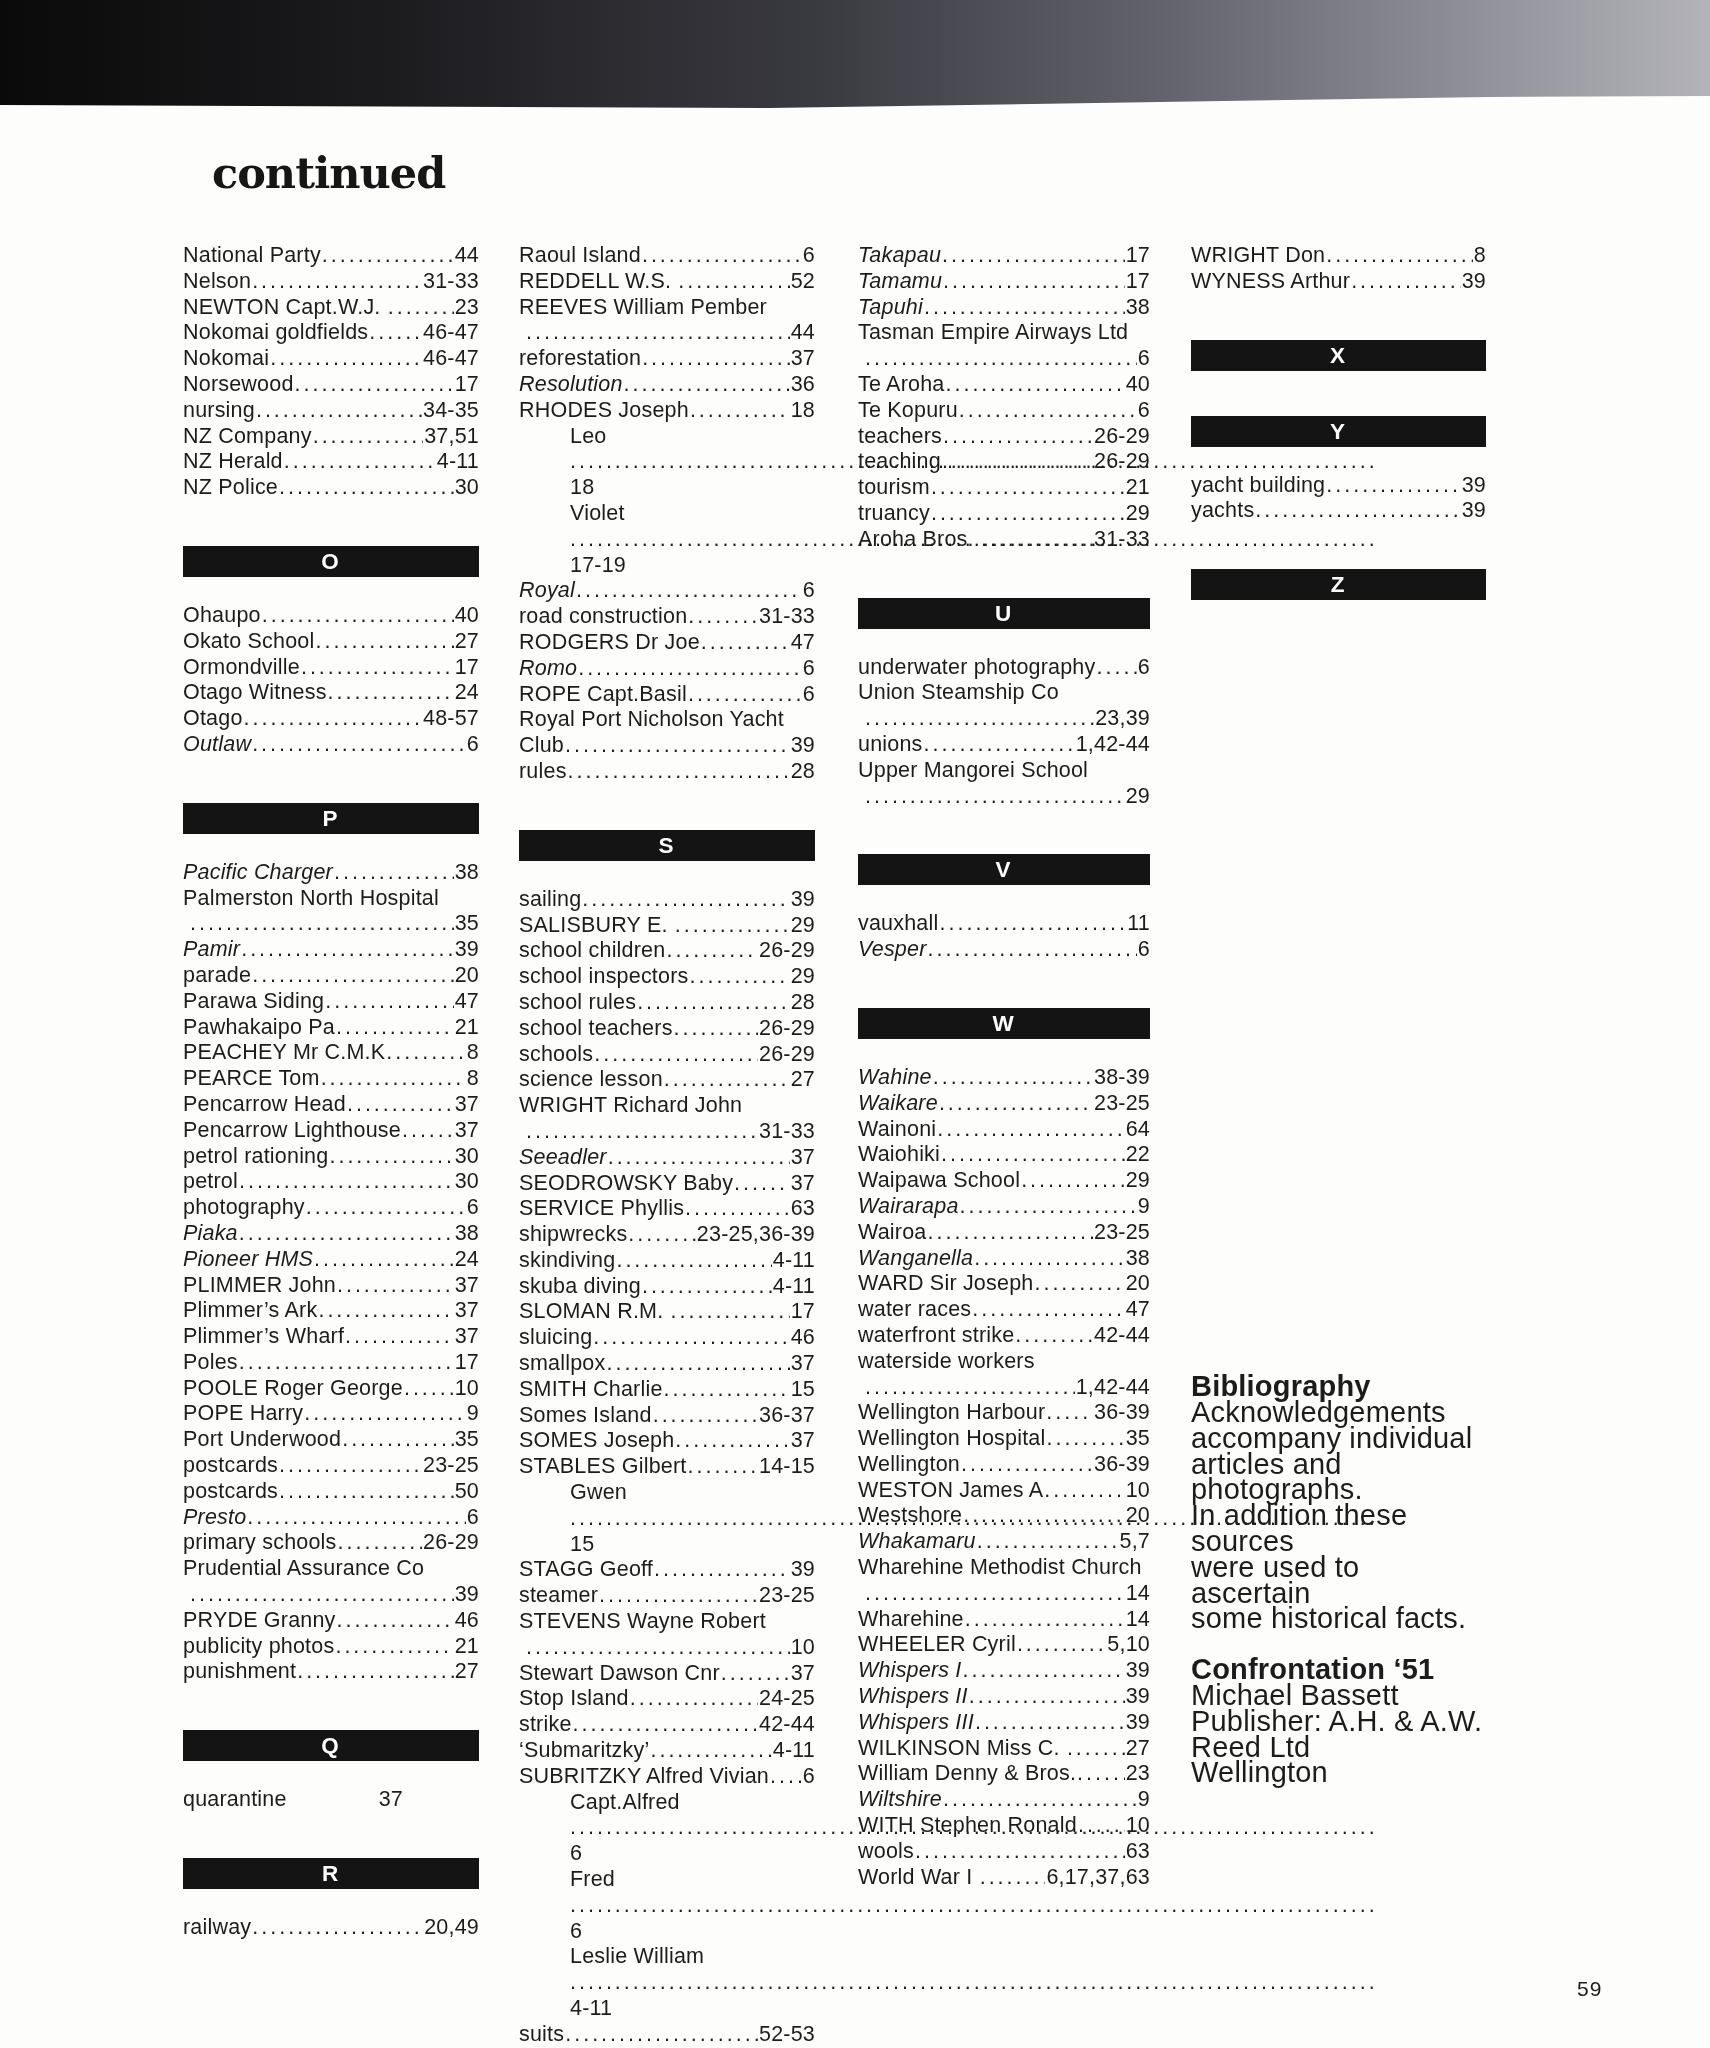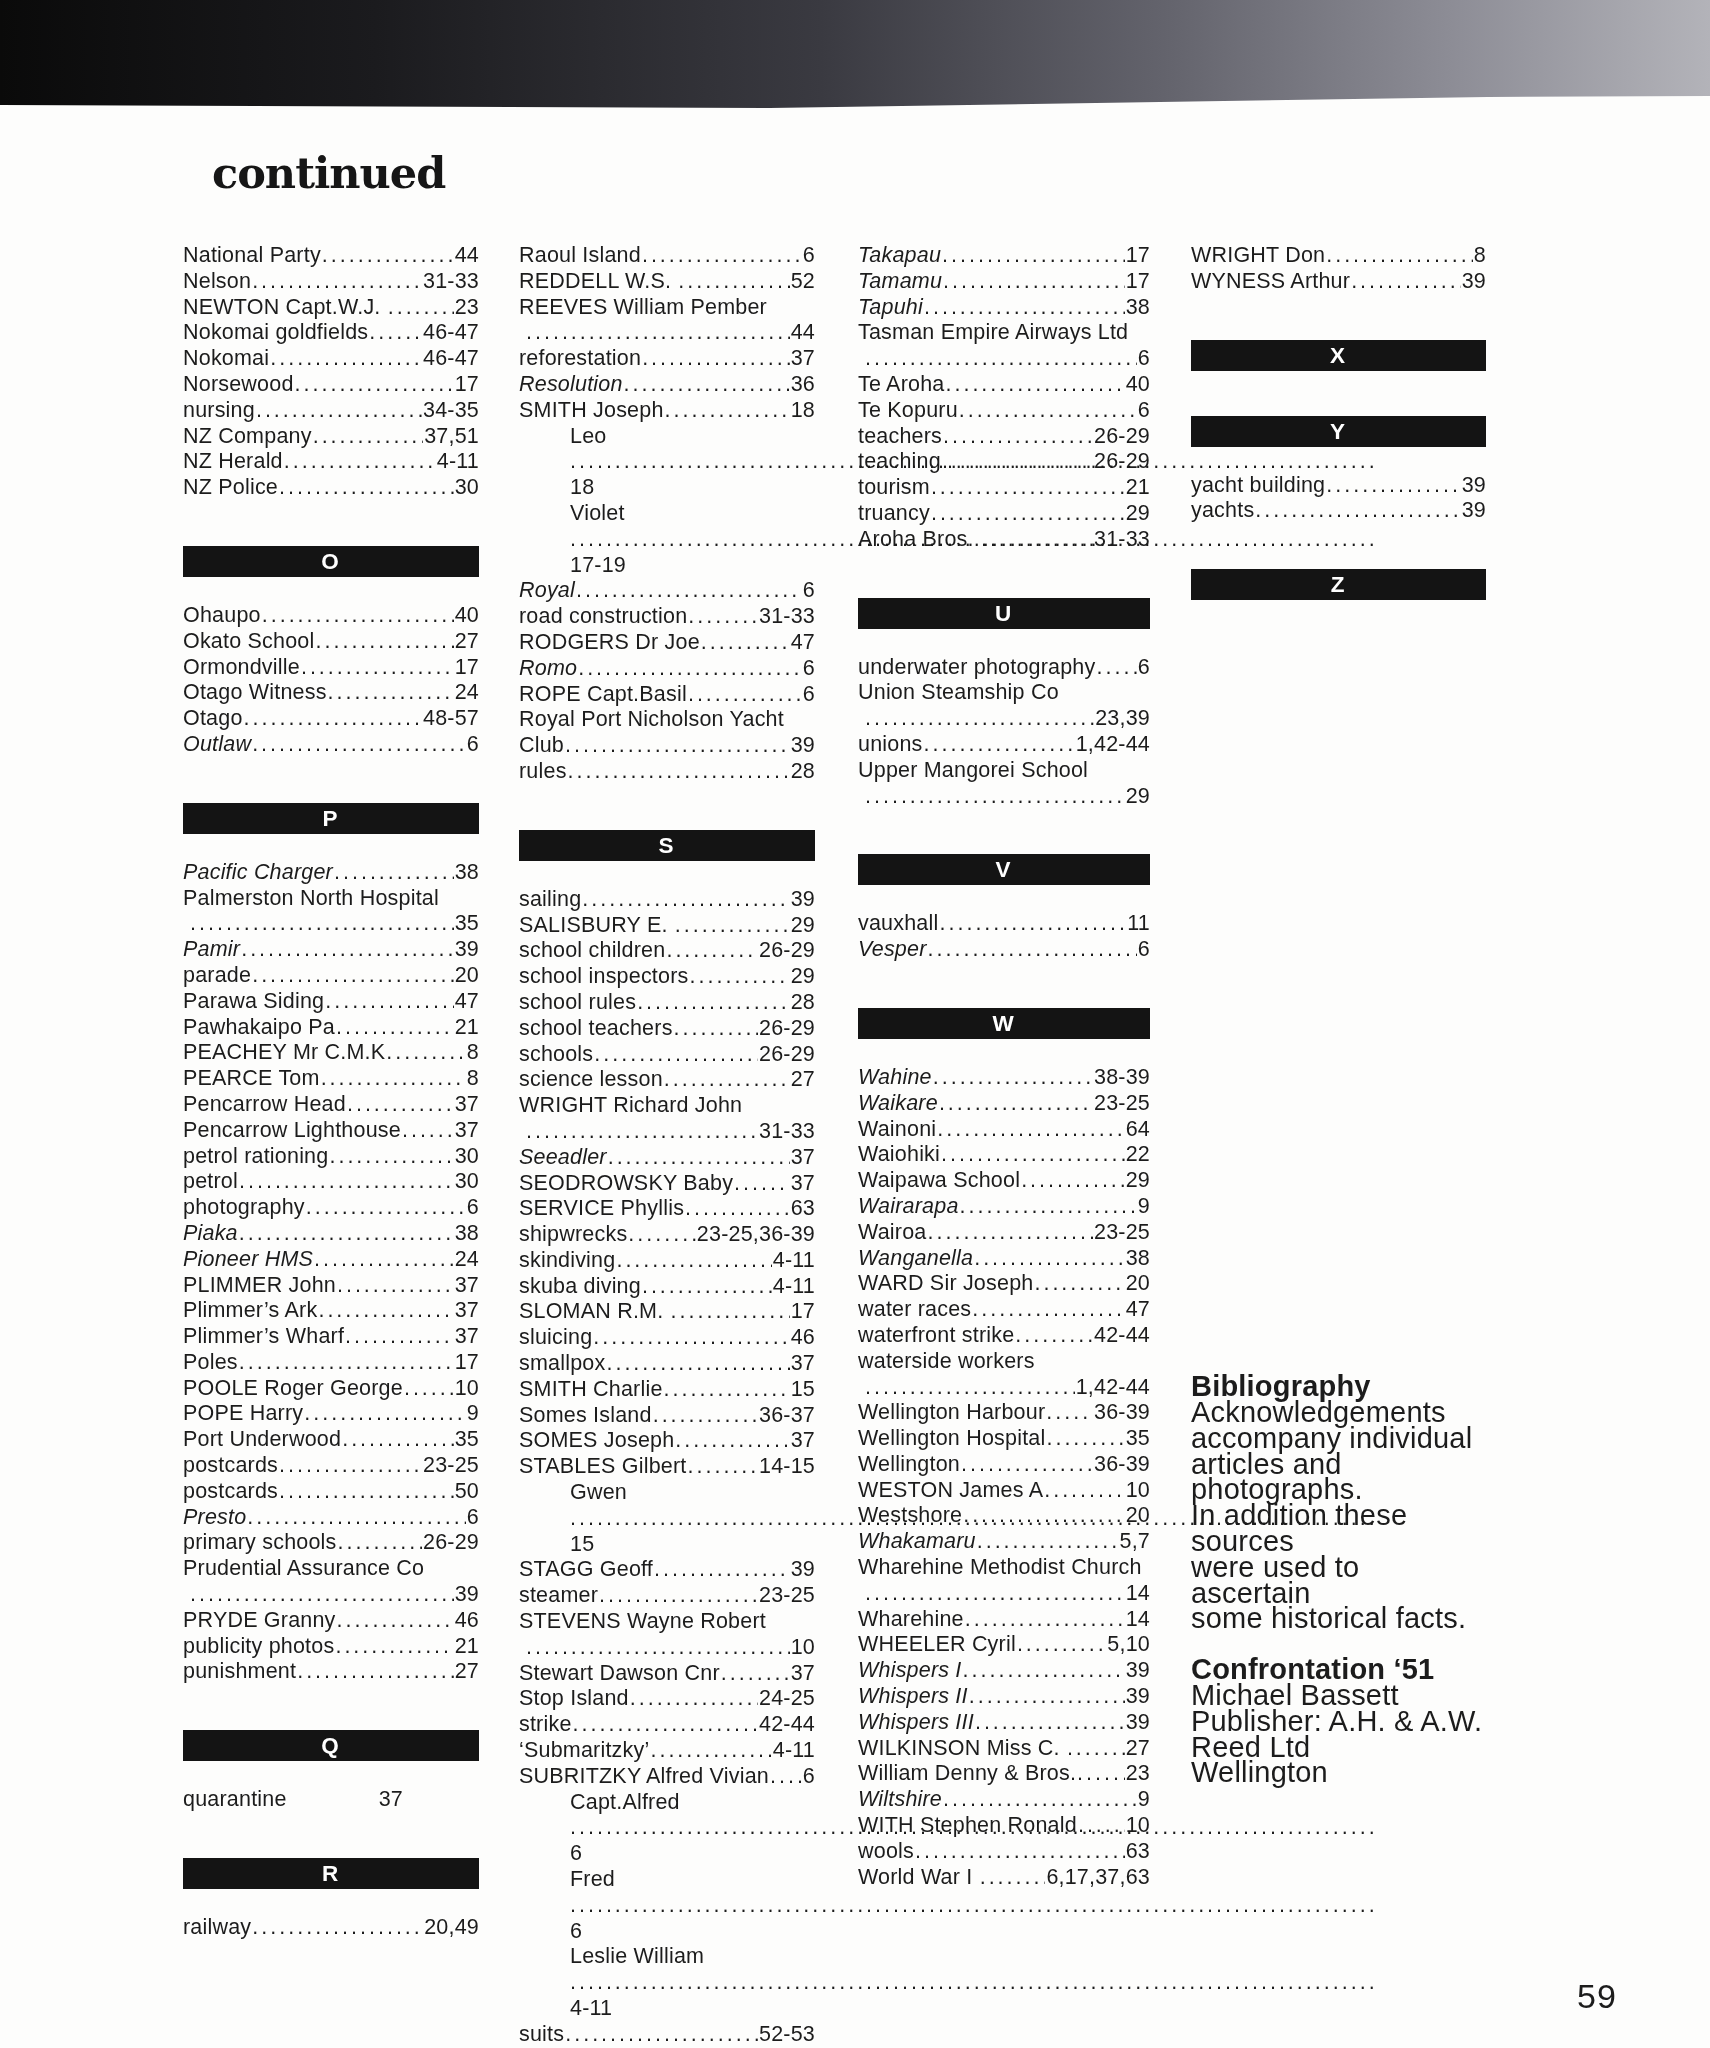--- a/index.html
+++ b/index.html
@@ -36,21 +36,21 @@
   .gappg{margin-left:92px;}
   .sec{
     height:31px;line-height:31px;margin:45px 0 26px;
     background:#141414;color:#ffffff;text-align:center;
     font-weight:bold;font-size:22.5px;letter-spacing:2px;
   }
   .bib{font-size:29px;line-height:25.8px;}
   .bib-sec{margin-top:25px;}
   .bib-sec:first-child{margin-top:0;}
   .bib-title{font-weight:bold;}
-  .pageno{position:absolute;left:1577px;top:1977px;font-size:34px;letter-spacing:1px;}
+  .pageno{position:absolute;left:1577px;top:1977px;font-size:21px;letter-spacing:1px;}
 </style>
 </head>
 <body>
 
 <div class="topbar"></div>
 <div class="title">continued</div>
 <div id="columns">
     <div class="col col1">
       <div class="entries">
         <div class="entry">
@@ -333,21 +333,21 @@
           <span class="lbl">reforestation</span>
           <span class="leader">..........................................................................................</span>
           <span class="pg">37</span>
         </div>
         <div class="entry">
           <span class="lbl it">Resolution</span>
           <span class="leader">..........................................................................................</span>
           <span class="pg">36</span>
         </div>
         <div class="entry">
-          <span class="lbl">SMITH Joseph</span>
+          <span class="lbl">RHODES Joseph</span>
           <span class="leader">..........................................................................................</span>
           <span class="pg">18</span>
         </div>
         <div class="entry ind">
           <span class="lbl">Leo</span>
           <span class="leader">..........................................................................................</span>
           <span class="pg">18</span>
         </div>
         <div class="entry ind">
           <span class="lbl">Violet</span>

